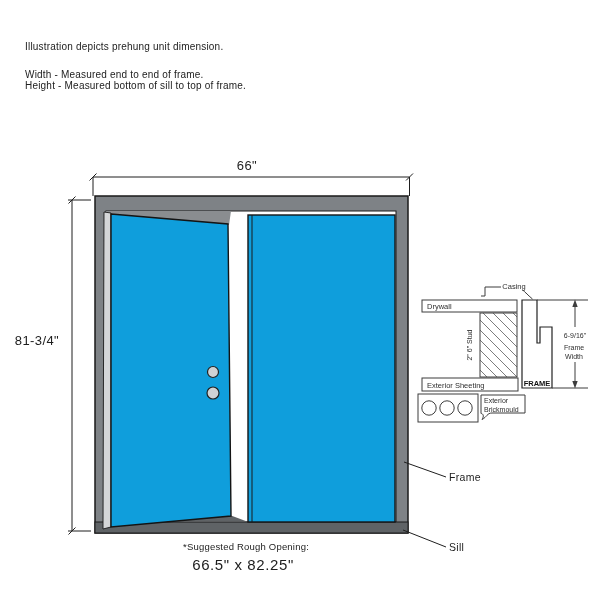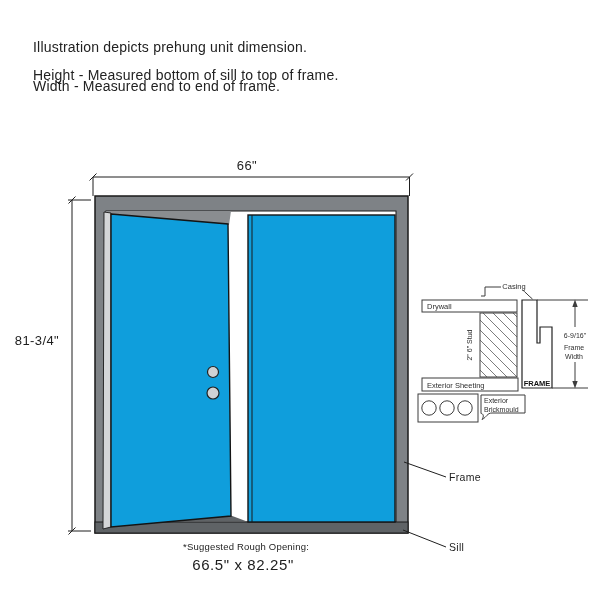--- a/index.html
+++ b/index.html
@@ -1,21 +1,21 @@
 <!DOCTYPE html>
 <html><head>
 <meta charset="utf-8">
 <style>
   html,body{margin:0;padding:0;background:#fff;}
   .canvas{
     position:relative;width:600px;height:600px;background:#ffffff;
     font-family:"Liberation Sans", sans-serif;overflow:hidden;
   }
   .desc{
-    position:absolute;left:33px;top:42px;font-size:14px;line-height:10.8px;
+    position:absolute;left:25px;top:42px;font-size:10px;line-height:10.8px;
     color:#222;letter-spacing:.2px;
   }
   .desc .intro{margin-bottom:17px;}
   svg{position:absolute;left:0;top:0;}
   .ln{stroke:#1f1f1f;stroke-width:1;fill:none;}
   .dln{stroke:#3d3d3d;stroke-width:1;fill:none;}
   .box{fill:#ffffff;stroke:#3d3d3d;stroke-width:1;}
   text{font-family:"Liberation Sans", sans-serif;fill:#1d1d1d;}
   .t-dim{font-size:13px;letter-spacing:.4px;}
   .t-callout{font-size:10.5px;letter-spacing:.3px;}
@@ -25,22 +25,22 @@
   .t-foot-sm{font-size:9.5px;letter-spacing:.2px;}
   .t-foot-lg{font-size:15px;letter-spacing:.6px;}
 </style>
 </head>
 <body>
 
 <div class="canvas">
 
   <div class="desc">
     <div class="intro">Illustration depicts prehung unit dimension.</div>
+    <div>Width - Measured end to end of frame.</div>
     <div>Height - Measured bottom of sill to top of frame.</div>
-    <div>Width - Measured end to end of frame.</div>
   </div>
 
   <svg width="600" height="600" viewBox="0 0 600 600">
     <defs>
       <pattern id="hatch" width="10" height="10" patternUnits="userSpaceOnUse">
         <path d="M-2,-2 L12,12" stroke="#5a5a5a" stroke-width="0.8"></path>
       </pattern>
     </defs>
 
     <g>

